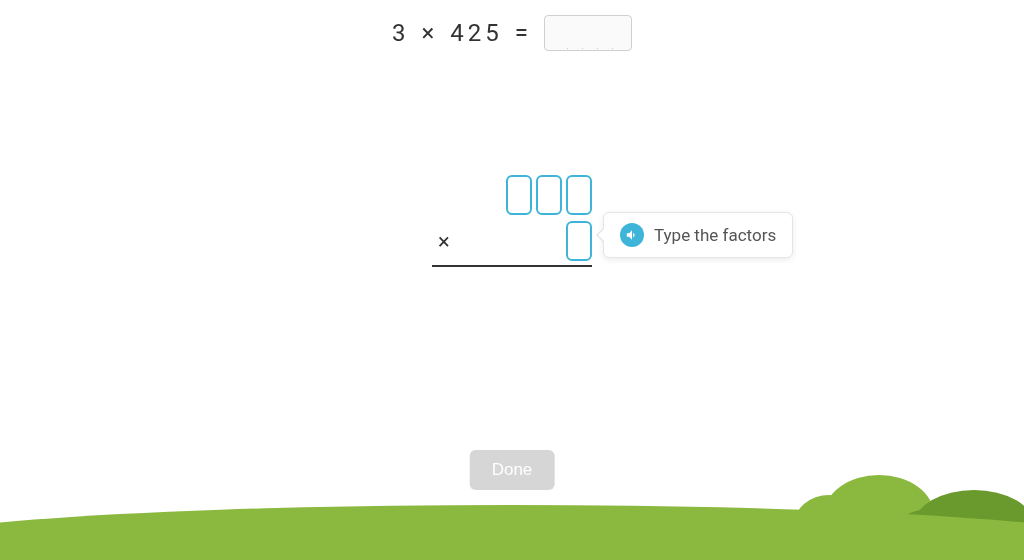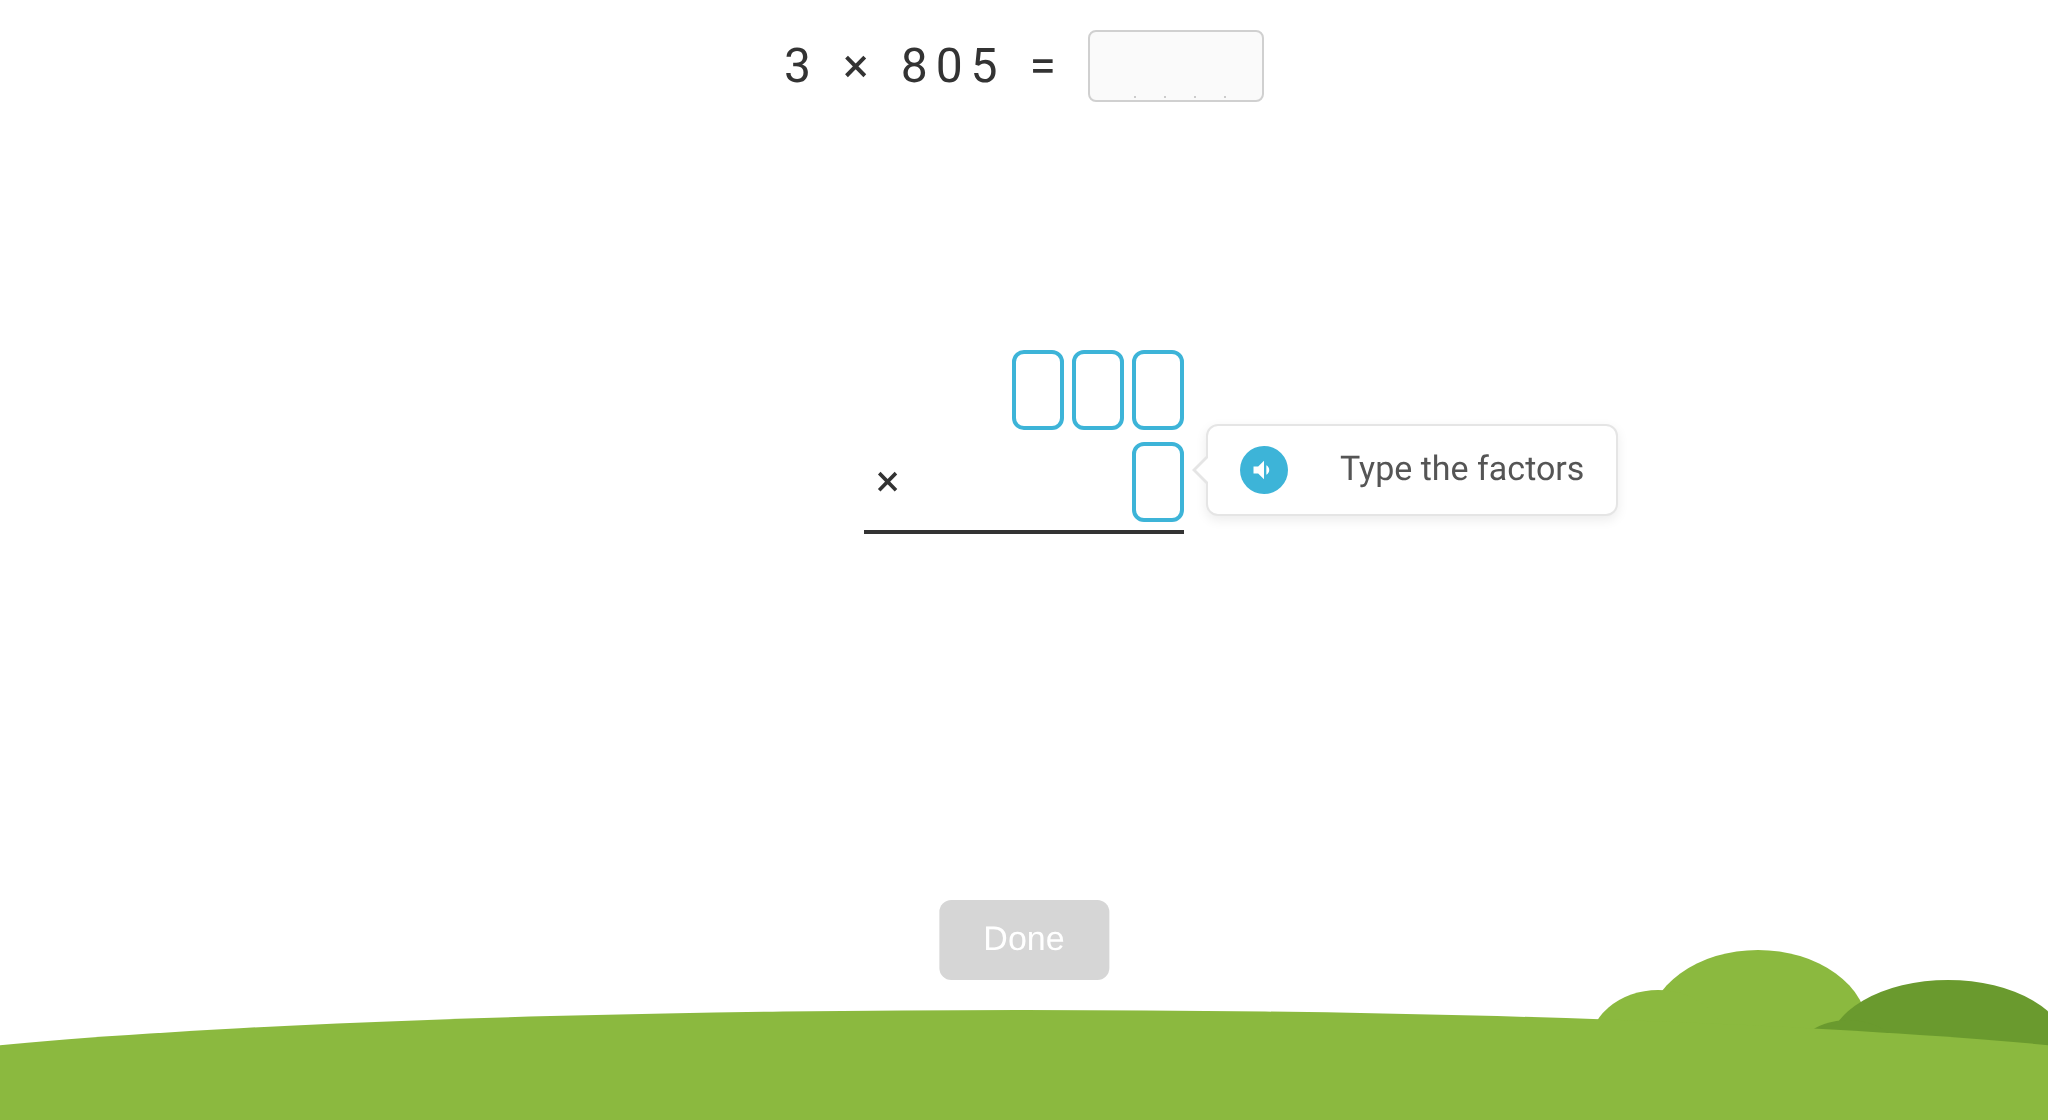--- a/index.html
+++ b/index.html
@@ -81,21 +81,21 @@
     .divider {
       border-top: 2px solid #333;
       width: 100%;
     }
     .tooltip {
       position: absolute;
       top: 212px;
       left: 603px;
       display: flex;
       align-items: center;
-      gap: 26px;
+      gap: 10px;
       background: #fff;
       border: 1px solid #e5e5e5;
       border-radius: 6px;
       padding: 10px 16px;
       box-shadow: 0 2px 6px rgba(0,0,0,0.08);
       font-size: 17px;
       color: #555;
     }
     .tooltip::before {
       content: '';
@@ -209,21 +209,21 @@
       bottom: 0;
       left: -20px;
     }
   </style>
 </head>
 <body>
 
 <div class="equation">
   <span class="equation-text">3</span>
   <span class="equation-text">×</span>
-  <span class="equation-text">805</span>
+  <span class="equation-text">425</span>
   <span class="equation-text">=</span>
   <div class="answer-box"></div>
 </div>
 
 <div class="workspace">
   <div class="digit-row">
     <div class="digit-box"></div>
     <div class="digit-box"></div>
     <div class="digit-box"></div>
   </div>

